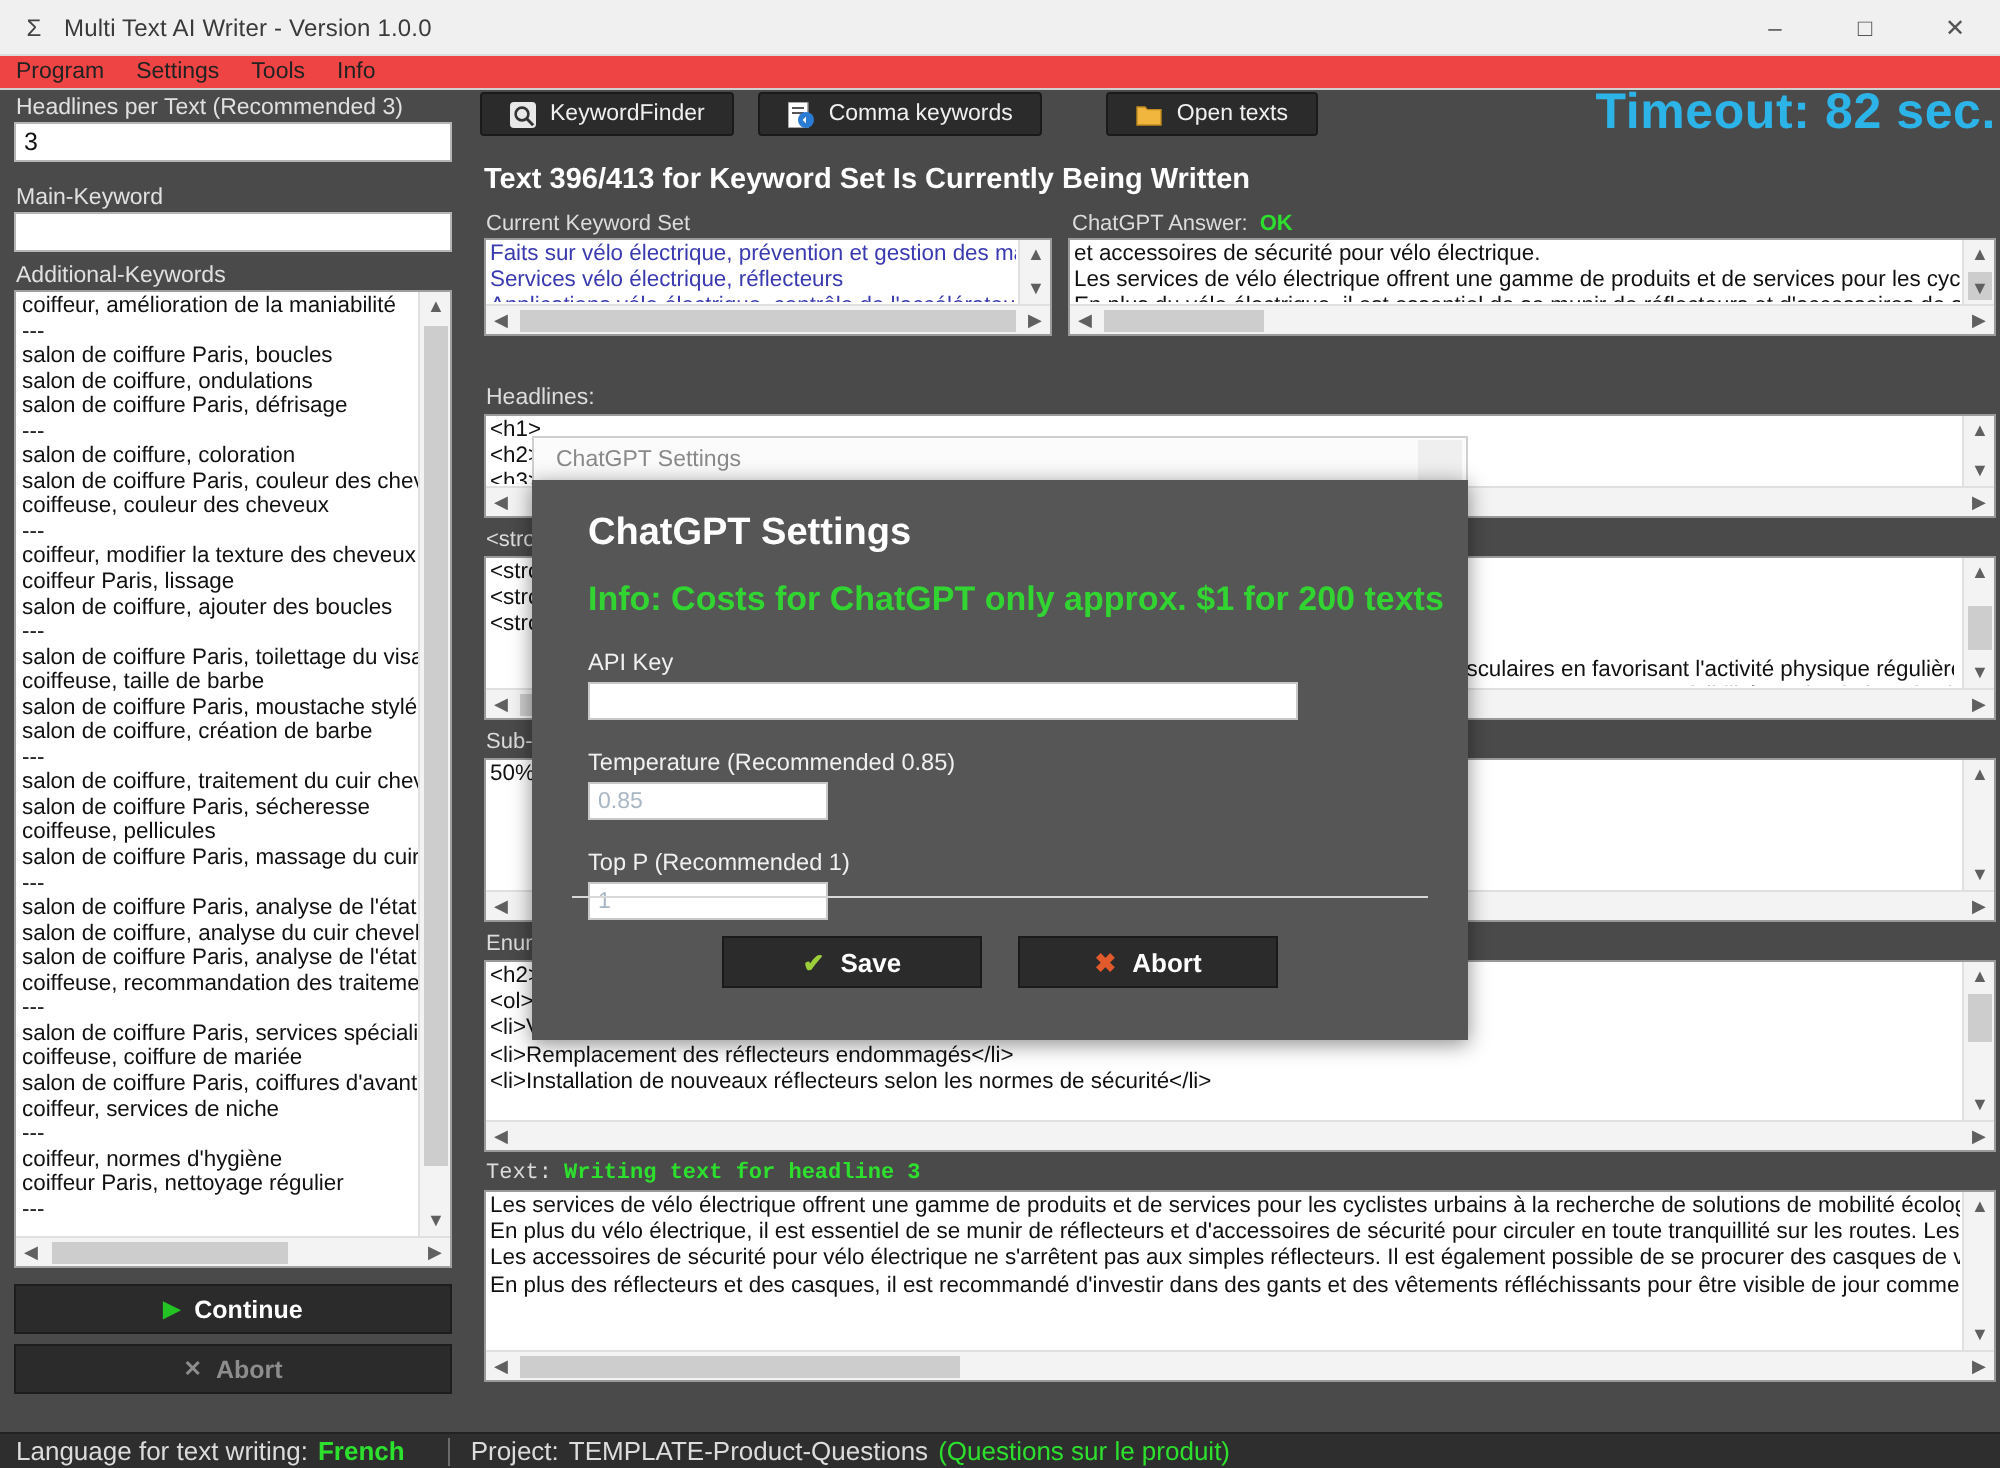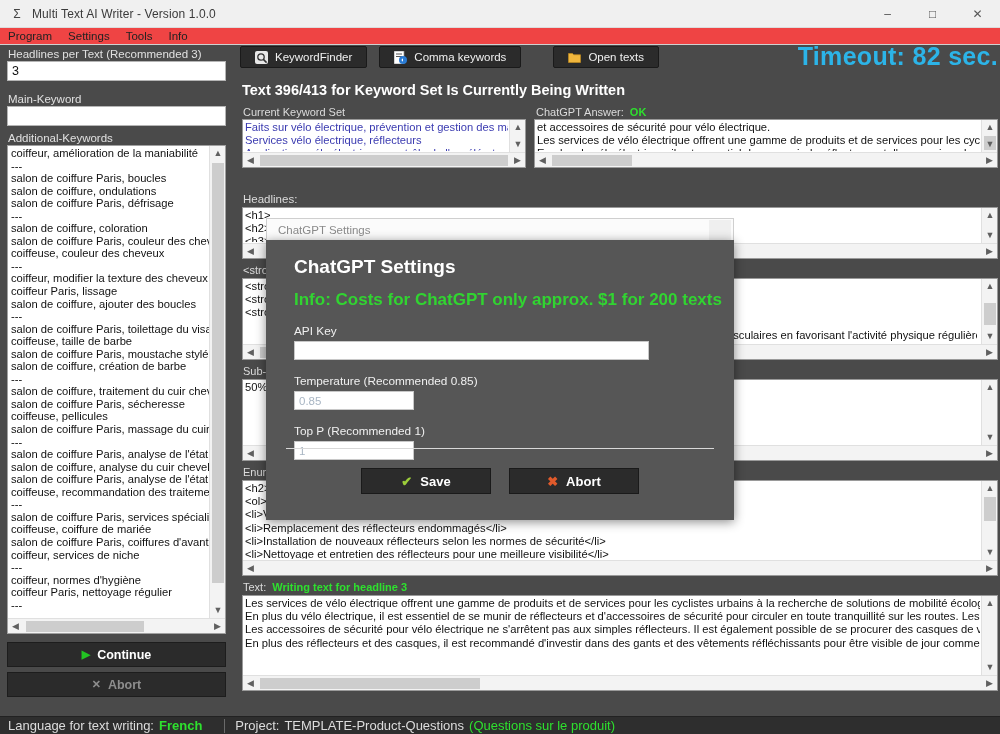--- a/index.html
+++ b/index.html
@@ -396,34 +396,33 @@
     </div>
 
     <div class="mini-label" style="position:absolute; left:3px; top:420px;">Enum</div>
     <div class="pane" style="left:2px; top:434px; width:756px; height:96px;">
       <div class="inner" id="en-list">
           <div>&lt;h2&gt;</div>
           <div>&lt;ol&gt;</div>
           <div>&lt;li&gt;V</div>
           <div>&lt;li&gt;Remplacement des réflecteurs endommagés&lt;/li&gt;</div>
           <div>&lt;li&gt;Installation de nouveaux réflecteurs selon les normes de sécurité&lt;/li&gt;</div>
-          <div>&lt;li&gt;Nettoyage et entretien des réflecteurs pour une meilleure visibilité&lt;/li&gt;</div>
         </div>
       <div class="vscroll">
         <div class="arrow-up">▲</div>
         <div class="thumb" style="top:16px; height:24px;"></div>
         <div class="arrow-dn">▼</div>
       </div>
       <div class="hscroll">
         <div class="arrow-l">◀</div>
         <div class="arrow-r">▶</div>
       </div>
     </div>
 
-    <div style="position:absolute; left:3px; top:535px; display:flex; gap:6px; align-items:flex-end;">
+    <div style="position:absolute; left:3px; top:535px; display:flex; gap:6px; align-items:flex-end;font-family:Liberation Mono, monospace;">
       <span class="mini-label">Text:</span>
       <span class="mini-label green" style="font-weight:bold">Writing text for headline 3</span>
     </div>
     <div class="pane" style="left:2px; top:549px; width:756px; height:96px;">
       <div class="inner" id="tx-list">
           <div>Les services de vélo électrique offrent une gamme de produits et de services pour les cyclistes urbains à la recherche de solutions de mobilité écologiques. l</div>
           <div>En plus du vélo électrique, il est essentiel de se munir de réflecteurs et d'accessoires de sécurité pour circuler en toute tranquillité sur les routes. Les réflecteur</div>
           <div>Les accessoires de sécurité pour vélo électrique ne s'arrêtent pas aux simples réflecteurs. Il est également possible de se procurer des casques de vélo spé</div>
           <div>En plus des réflecteurs et des casques, il est recommandé d'investir dans des gants et des vêtements réfléchissants pour être visible de jour comme de nuit. l</div>
         </div>

